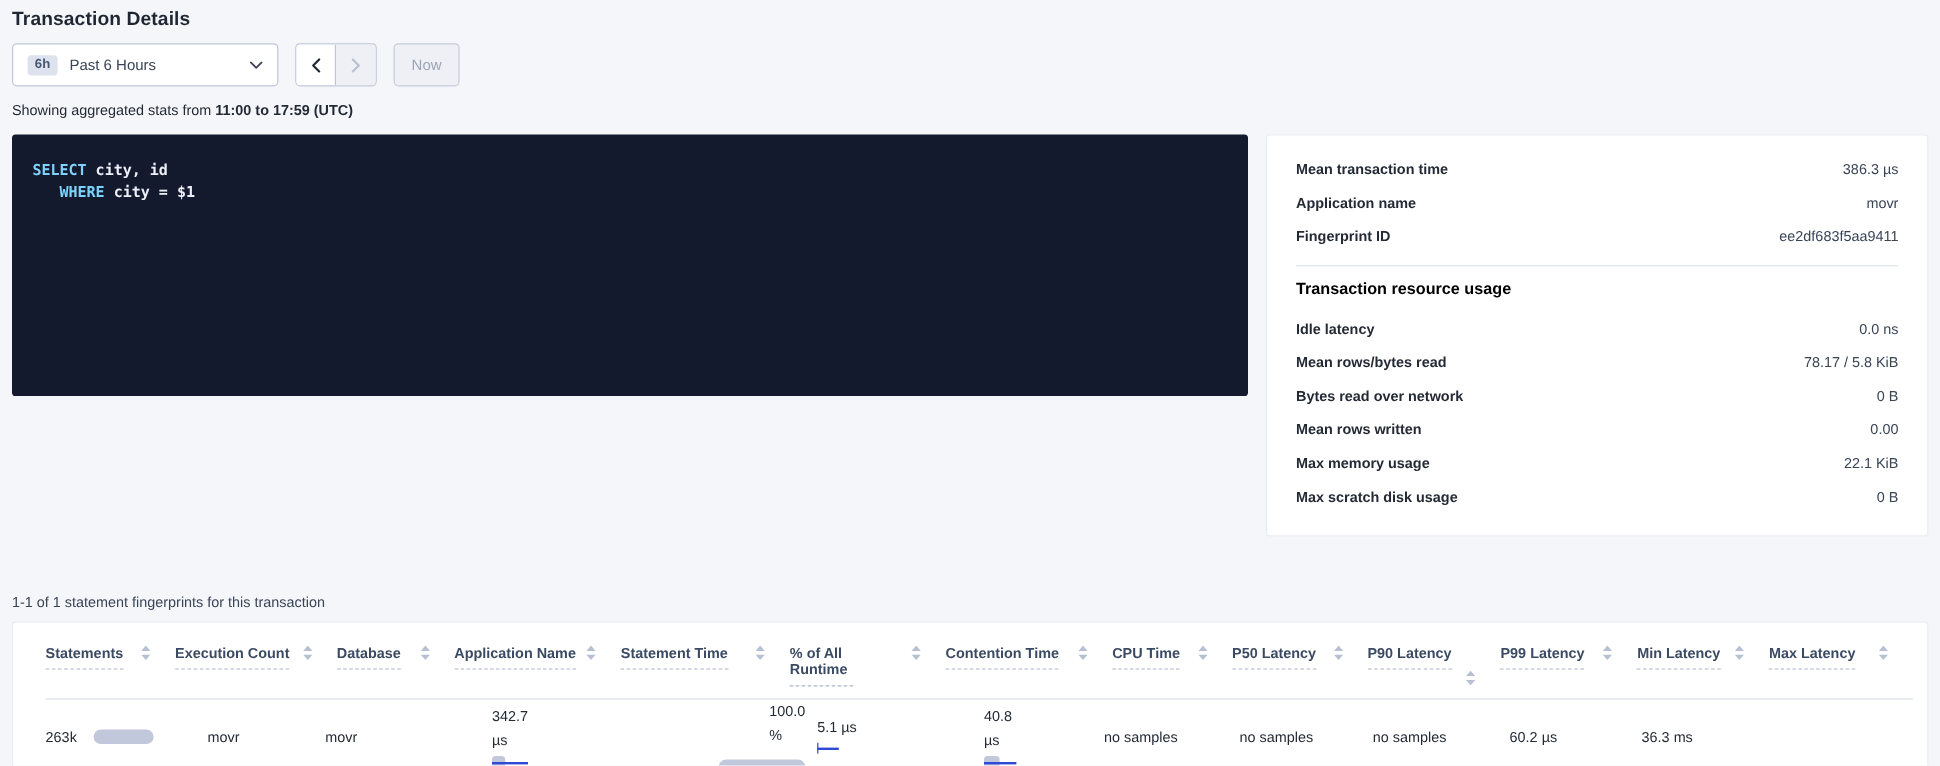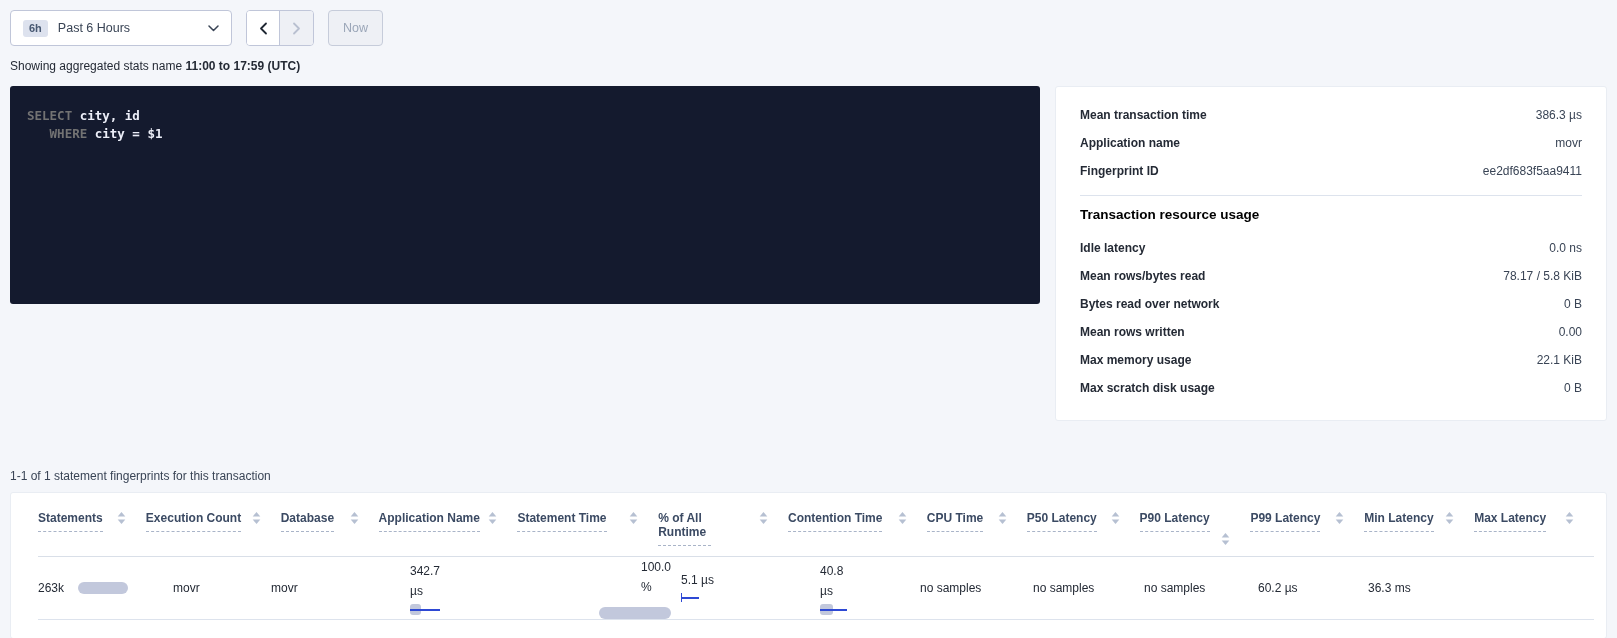--- a/index.html
+++ b/index.html
@@ -45,21 +45,21 @@
   
   .main-row { margin-top: 13px; display: flex; gap: 15px; align-items: flex-start; }
 
   .sql-box {
     width: 1030px; height: 218px; background: #141a2e; border-radius: 3px;
     padding: 21px 16px 0 17px;
     font-family: "DejaVu Sans Mono", "Liberation Mono", monospace;
     font-size: 12.5px; font-weight: 700; line-height: 17.5px; color: #eceef8;
   }
   .sql-line { white-space: pre; }
-  .sql-kw { color: #737373; }
+  .sql-kw { color: #7dd3fc; }
 
   .side-panel {
     flex: 1; min-height: 317px; background: #fff; border: 1px solid #e9edf3; border-radius: 3px;
     padding: 14px 24px 18px 24px;
   }
   .kv-row { display: flex; justify-content: space-between; align-items: baseline; padding: 7px 0; }
   .kv-label { font-weight: 700; font-size: 12px; color: #242a35; }
   .kv-value { font-size: 12px; color: #394455; }
   .panel-divider { border: none; border-top: 1px solid #dde3ed; margin: 10px 0 11px; }
   .section-heading { font-size: 13.5px; font-weight: 700; color: #000000; margin: 6px 0 12px; }
@@ -107,20 +107,21 @@
 
   .contention-graph { position: relative; height: 10px; margin-top: 6px; width: 30px; }
   .contention-graph .tick { position: absolute; left: 0; top: 0; width: 1px; height: 9px; background: #2e49d4; }
   .contention-graph .dev-line { position: absolute; left: 0; top: 4px; height: 2px; width: 18px; background: #2e49d4; }
 </style>
 </head>
 <body>
 
 <div class="page">
 
+  <div class="page-title">Transaction Details</div>
 
   <div class="picker-row">
     <div class="range-dropdown">
       <span class="range-badge">6h</span>
       <span class="range-label">Past 6 Hours</span>
       <span class="chevron-down">
         <svg width="11" height="7" viewBox="0 0 11 7">
             <polyline points="1,1 5.5,5.5 10,1" fill="none" stroke="#394455" stroke-width="1.5" stroke-linecap="round" stroke-linejoin="round"></polyline>
           </svg>
       </span>
@@ -134,21 +135,21 @@
       <div class="arrow-btn disabled">
         <svg width="9" height="13" viewBox="0 0 9 13">
             <polyline points="2,1.5 7,6.5 2,11.5" fill="none" stroke="currentColor" stroke-width="1.8" stroke-linecap="round" stroke-linejoin="round"></polyline>
           </svg>
       </div>
     </div>
     <button class="now-btn">Now</button>
   </div>
 
   <div class="subtitle">
-    <span>Showing aggregated stats name </span><span class="bold">11:00 to 17:59 (UTC)</span>
+    <span>Showing aggregated stats from </span><span class="bold">11:00 to 17:59 (UTC)</span>
   </div>
 
   <div class="main-row">
 
     <div class="sql-box">
       <div class="sql-line"><span></span><span class="sql-kw">SELECT</span><span> city, id</span></div>
       <div class="sql-line"><span>   </span><span class="sql-kw">WHERE</span><span> city = $1</span></div>
     </div>
 
     <div class="side-panel">

